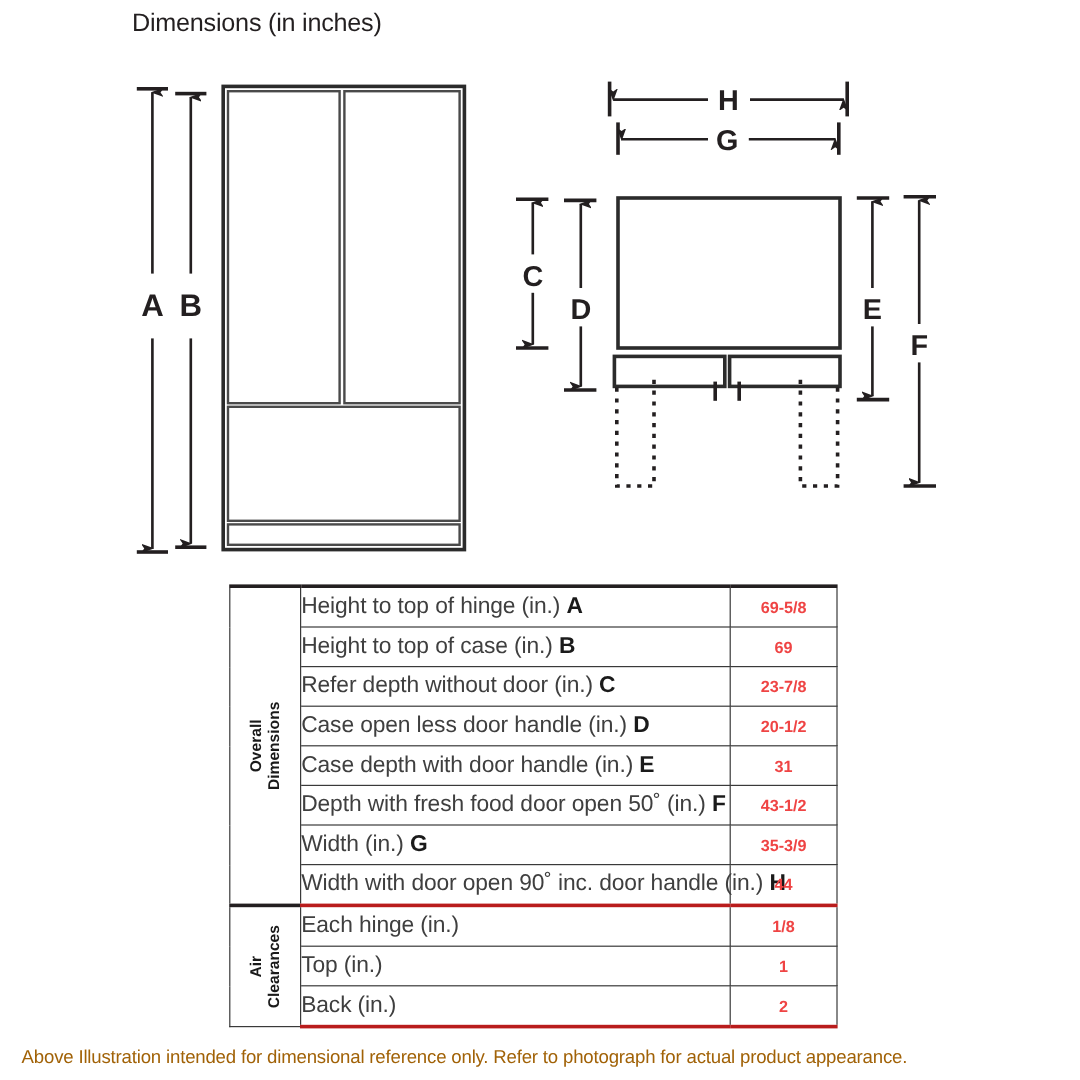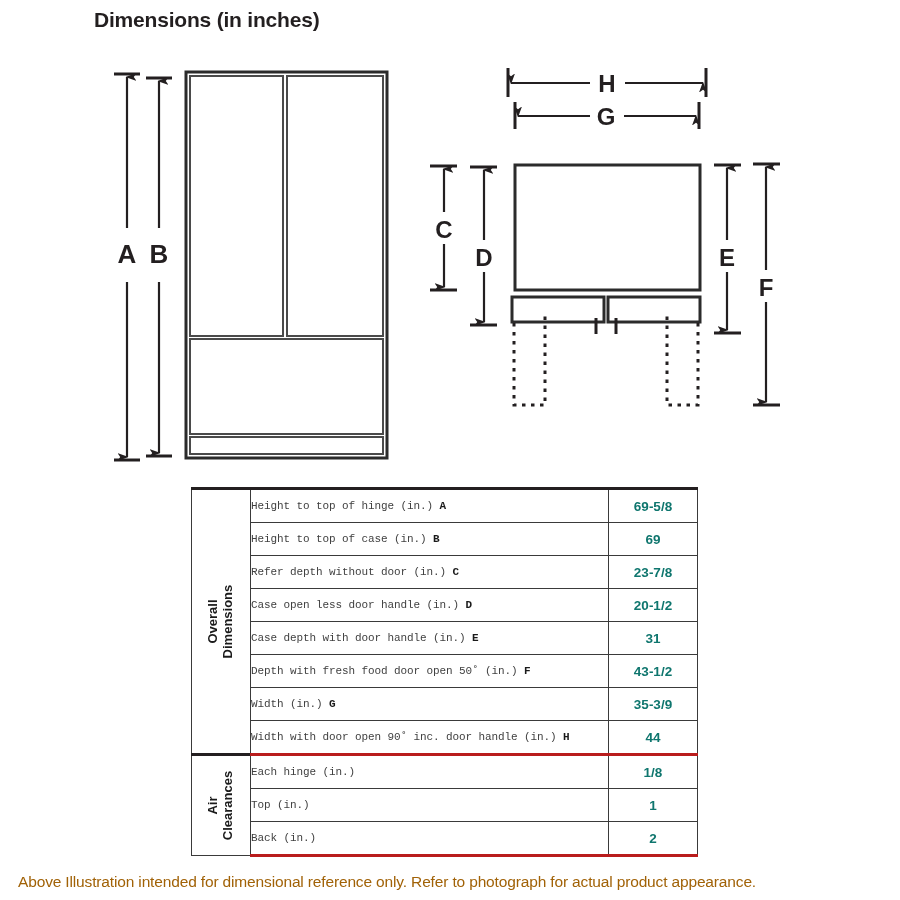--- a/index.html
+++ b/index.html
@@ -13,24 +13,24 @@
     height: 900px;
     position: relative;
     font-family: "Liberation Sans", sans-serif;
     color: #1a1a1a;
     overflow: hidden;
   }
 
   
   #page-title {
     position: absolute;
-    left: 94px;
+    left: 110px;
     top: 8px;
     font-size: 21px;
-    font-weight: bold;
+    font-weight: normal;
     letter-spacing: -0.2px;
     color: #231f20;
   }
 
   
   #diagram-area {
     position: absolute;
     left: 0;
     top: 0;
     width: 900px;
@@ -59,37 +59,36 @@
   }
   td.cat {
     width: 58px;
     border-left: 3px solid #231f20;
     border-right: 2px solid #231f20;
     text-align: center;
     padding: 0;
   }
   td.label {
     padding-left: 12px;
-    font-size: 11px;
+    font-size: 19px;
     color: #3f3f3f;
     letter-spacing: -0.1px;
     white-space: nowrap;
-    font-family: Liberation Mono, monospace;
   }
   td.label b {
     color: #1a1a1a;
     font-weight: bold;
     letter-spacing: 0;
   }
   td.value {
     width: 88px;
     text-align: center;
     font-size: 13.5px;
     font-weight: bold;
-    color: #0f766e;
+    color: #ef4444;
     border-left: 2px solid #231f20;
     border-right: 3px solid #231f20;
   }
   tr.section-first td { border-top: 3px solid #231f20; }
   tr.section-last  td { border-bottom: 3px solid #b91c1c; }
 
   .cat-rot {
     display: block;
     transform: rotate(-90deg);
     white-space: nowrap;

